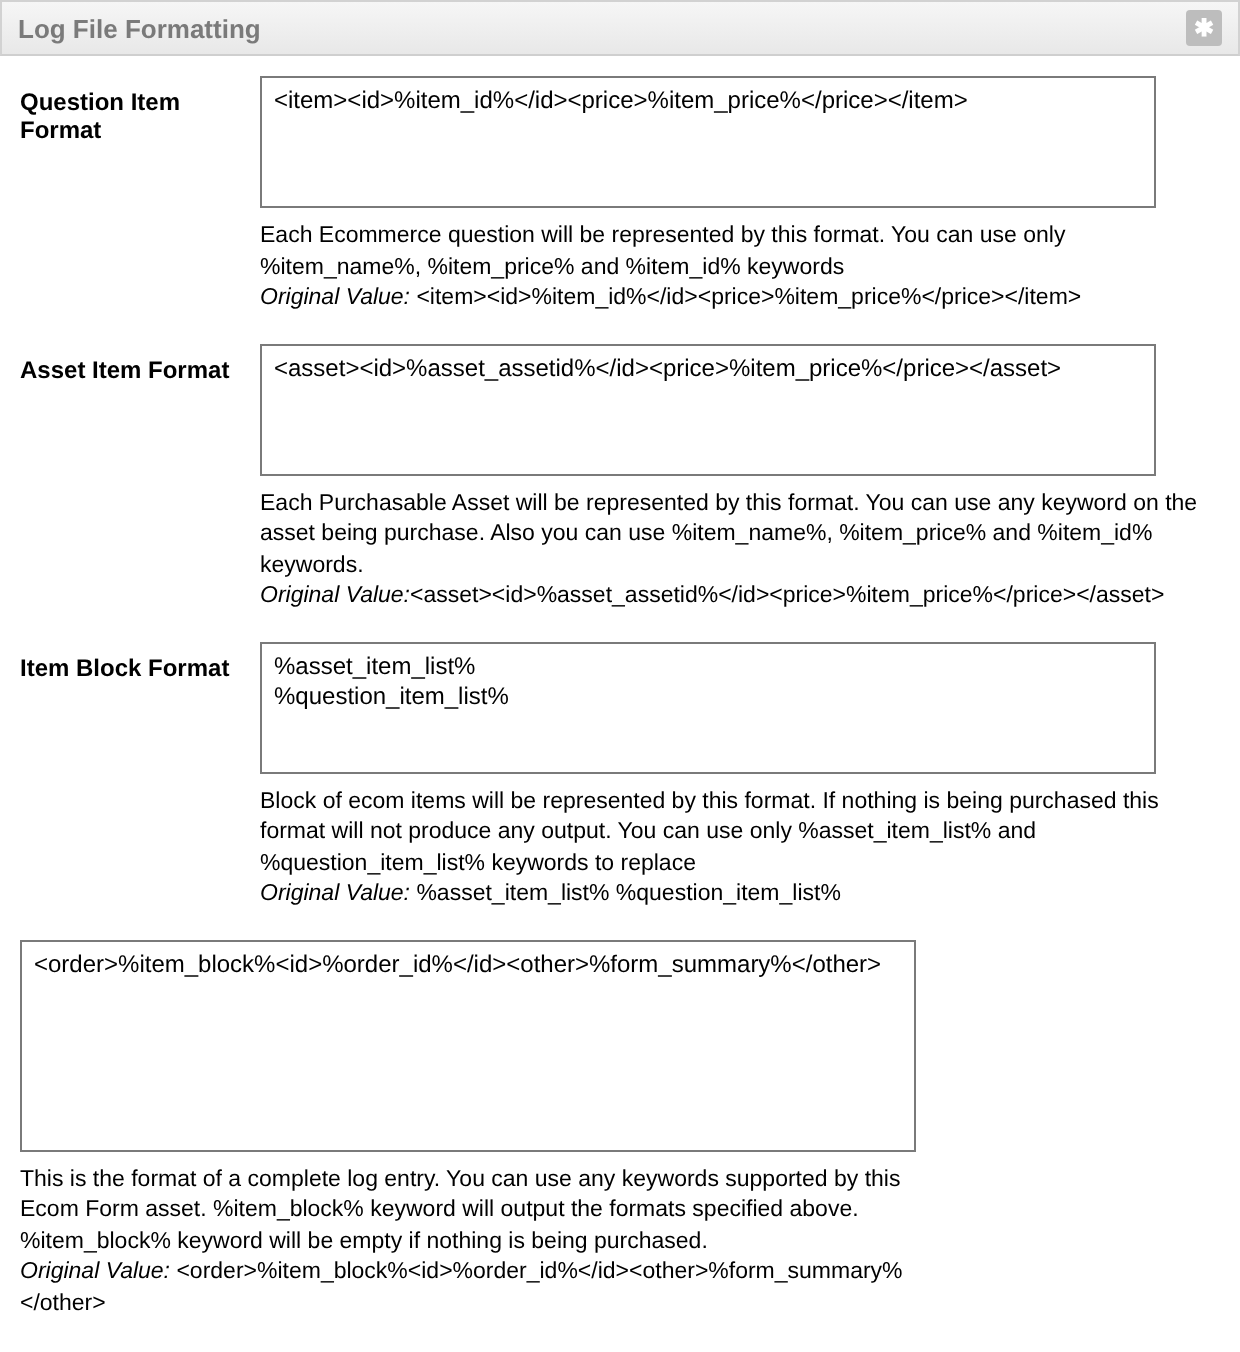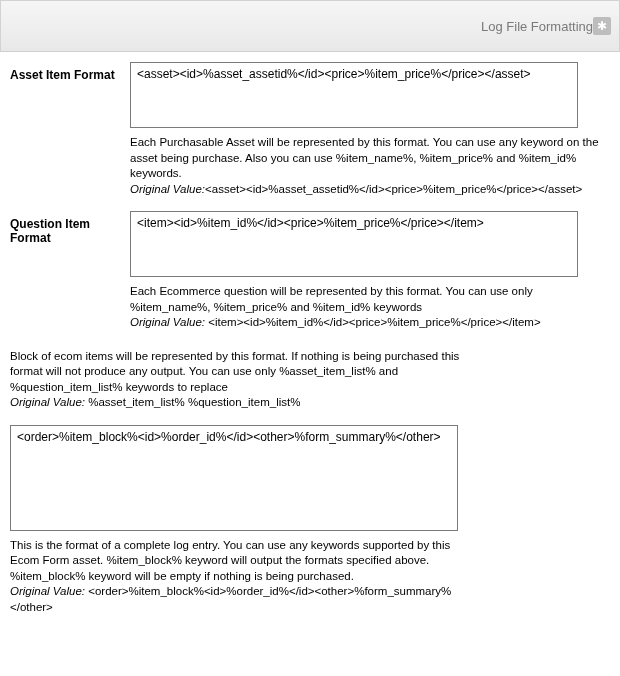--- a/index.html
+++ b/index.html
@@ -8,27 +8,27 @@
     font-family: Arial, Helvetica, sans-serif;
     font-size: 12px;
     color: #000;
     background: #fff;
     width: 620px;
   }
   .panel-header {
     background: linear-gradient(to bottom, #f6f6f6, #e8e8e8);
     border: 1px solid #d2d2d2;
     border-bottom: 1px solid #cfcfcf;
-    padding: 16px 8px;
-    font-weight: normal;
+    padding: 4px 8px;
+    font-weight: bold;
     color: #7a7a7a;
     font-size: 13px;
     display: flex;
     align-items: center;
-    justify-content: flex-end;
+    justify-content: space-between;
   }
   .panel-header .star-box {
     width: 18px; height: 18px;
     background: #bdbdbd;
     border-radius: 2px;
     display: flex;
     align-items: center;
     justify-content: center;
     color: #fff;
     font-size: 12px;
@@ -84,43 +84,46 @@
 <body>
 
 <div class="panel-header">
   <span>Log File Formatting</span>
   <span class="star-box">✱</span>
 </div>
 
 <div class="panel-body">
 
   <div class="field-row">
+    <div class="field-label">Question Item Format</div>
+    <div class="field-content">
+      <textarea class="field-input ta-question" style="">&lt;item&gt;&lt;id&gt;%item_id%&lt;/id&gt;&lt;price&gt;%item_price%&lt;/price&gt;&lt;/item&gt;</textarea>
+      <div class="help-text">
+        <span>Each Ecommerce question will be represented by this format. You can use only %item_name%, %item_price% and %item_id% keywords</span><br>
+        <span class="orig-label">Original Value:</span><span> &lt;item&gt;&lt;id&gt;%item_id%&lt;/id&gt;&lt;price&gt;%item_price%&lt;/price&gt;&lt;/item&gt;</span>
+      </div>
+    </div>
+  </div>
+
+  <div class="field-row">
     <div class="field-label">Asset Item Format</div>
     <div class="field-content">
       <textarea class="field-input ta-asset" style="">&lt;asset&gt;&lt;id&gt;%asset_assetid%&lt;/id&gt;&lt;price&gt;%item_price%&lt;/price&gt;&lt;/asset&gt;</textarea>
       <div class="help-text">
         <span>Each Purchasable Asset will be represented by this format. You can use any keyword on the asset being purchase. Also you can use %item_name%, %item_price% and %item_id% keywords.</span><br>
         <span class="orig-label">Original Value:</span><span>&lt;asset&gt;&lt;id&gt;%asset_assetid%&lt;/id&gt;&lt;price&gt;%item_price%&lt;/price&gt;&lt;/asset&gt;</span>
       </div>
     </div>
   </div>
 
   <div class="field-row">
-    <div class="field-label">Question Item Format</div>
+    <div class="field-label">Item Block Format</div>
     <div class="field-content">
-      <textarea class="field-input ta-question" style="">&lt;item&gt;&lt;id&gt;%item_id%&lt;/id&gt;&lt;price&gt;%item_price%&lt;/price&gt;&lt;/item&gt;</textarea>
-      <div class="help-text">
-        <span>Each Ecommerce question will be represented by this format. You can use only %item_name%, %item_price% and %item_id% keywords</span><br>
-        <span class="orig-label">Original Value:</span><span> &lt;item&gt;&lt;id&gt;%item_id%&lt;/id&gt;&lt;price&gt;%item_price%&lt;/price&gt;&lt;/item&gt;</span>
-      </div>
-    </div>
-  </div>
-
-  <div class="field-row">
-    <div class="field-content">
+      <textarea class="field-input ta-itemblock" style="">%asset_item_list%
+%question_item_list%</textarea>
       <div class="help-text">
         <span>Block of ecom items will be represented by this format. If nothing is being purchased this format will not produce any output. You can use only %asset_item_list% and %question_item_list% keywords to replace</span><br>
         <span class="orig-label">Original Value:</span><span> %asset_item_list% %question_item_list%</span>
       </div>
     </div>
   </div>
 
   <div class="field-row">
     <div class="field-content">
       <textarea class="field-input ta-entry" style="">&lt;order&gt;%item_block%&lt;id&gt;%order_id%&lt;/id&gt;&lt;other&gt;%form_summary%&lt;/other&gt;</textarea>

